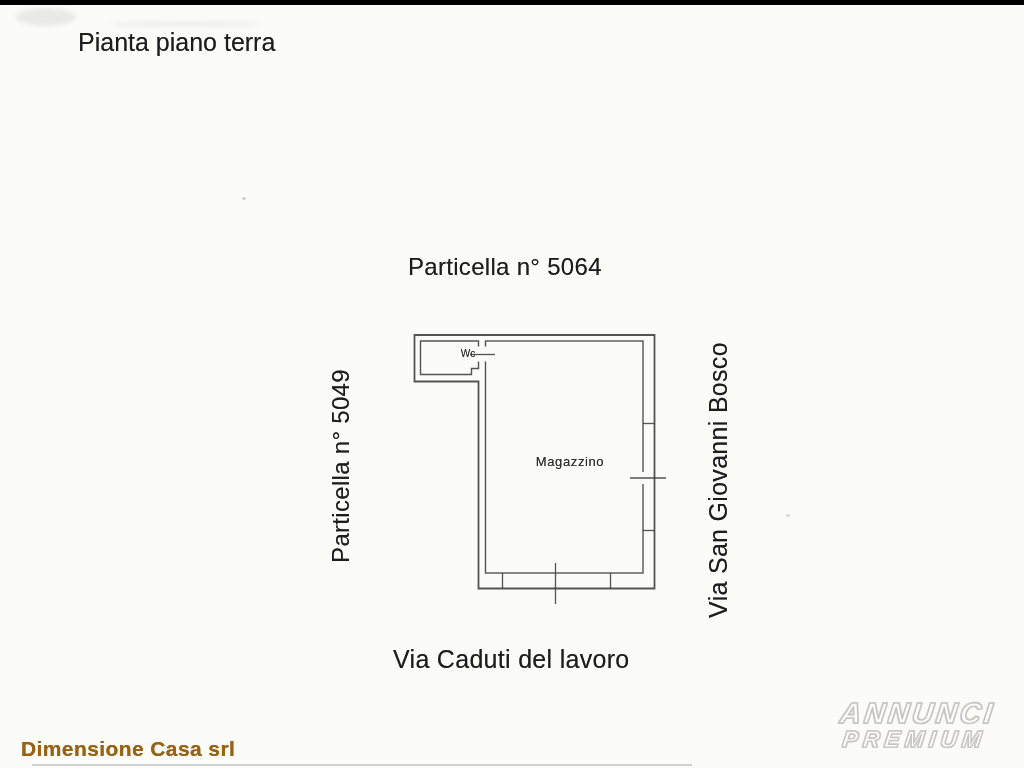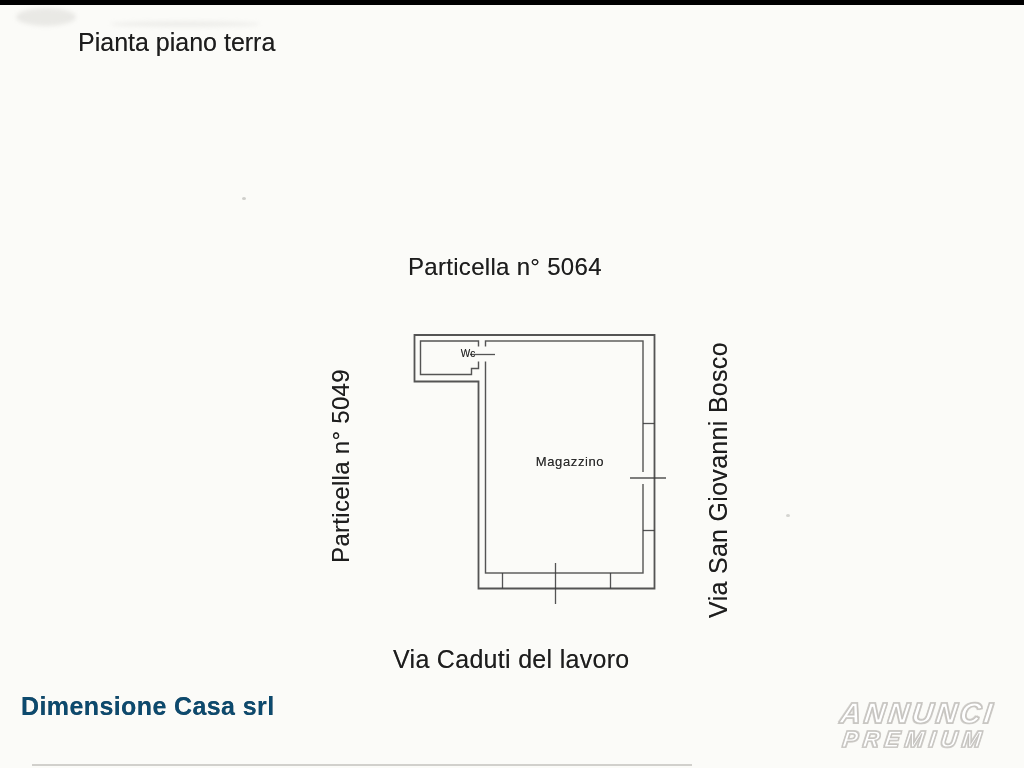--- a/index.html
+++ b/index.html
@@ -19,22 +19,22 @@
     position:absolute;left:567px;top:465px;width:304px;height:30px;text-align:center;
     font-size:25px;transform:rotate(-90deg);letter-spacing:.3px;
   }
   .bottom-label{position:absolute;left:393px;top:645px;font-size:25px;letter-spacing:.3px;}
   .plan{position:absolute;left:390px;top:315px;width:290px;height:300px;}
   .plan svg{position:absolute;left:0;top:0;}
   .room-label{position:absolute;transform:translate(-50%,-50%);white-space:nowrap;color:#2a2a2a;}
   .wc-label{left:49px;top:38px;font-size:10px;margin-left:29px;}
   .mag-label{left:180px;top:146px;font-size:13px;letter-spacing:.6px;}
   .footer{
-    position:absolute;left:21px;top:692px;font-size:25px;font-weight:600;
-    color:#0c4a6e;letter-spacing:.4px;text-shadow:0 0 .6px rgba(15,15,30,.6);
+    position:absolute;left:21px;top:737px;font-size:21px;font-weight:600;
+    color:#a16207;letter-spacing:.4px;text-shadow:0 0 .6px rgba(15,15,30,.6);
   }
   .subito{position:absolute;left:766px;top:676px;display:flex;align-items:flex-start;}
   .subito-text{
     font-size:47px;font-weight:bold;font-style:italic;line-height:44px;
     color:rgba(45,45,45,.075);letter-spacing:1px;margin-left:4px;margin-top:-4px;
   }
   .badge{position:absolute;right:30px;top:698px;text-align:center;transform:skewX(-7deg);color:#fff;}
   .badge-l1{
     font-size:29px;font-weight:bold;font-style:italic;letter-spacing:3px;line-height:30px;
     -webkit-text-stroke:1.3px #c6c4c0;

